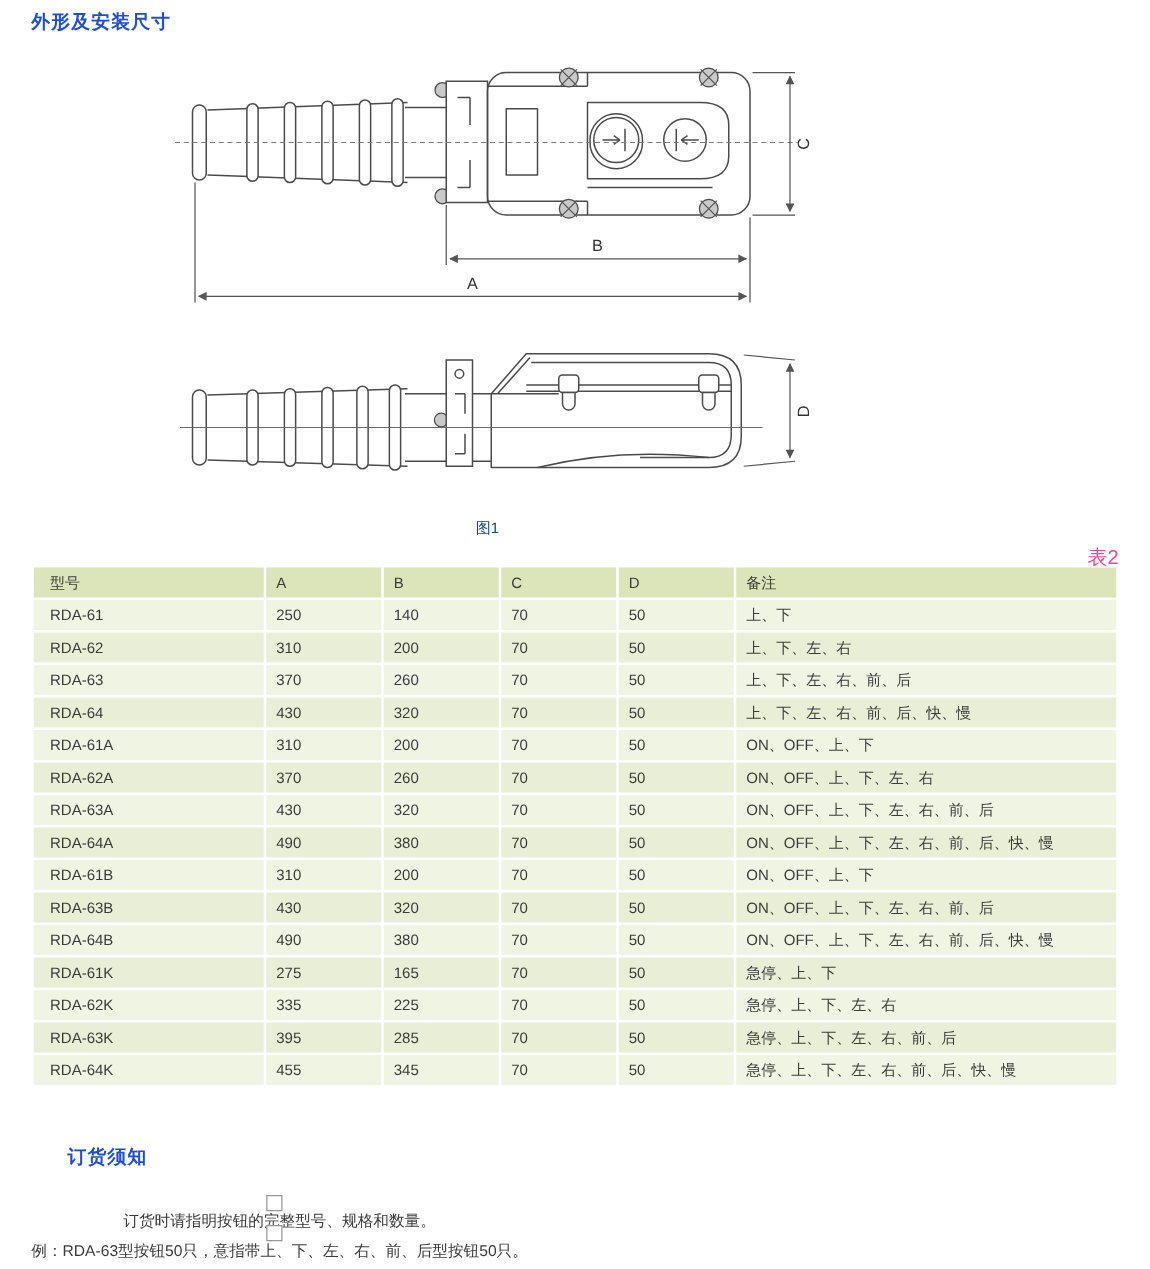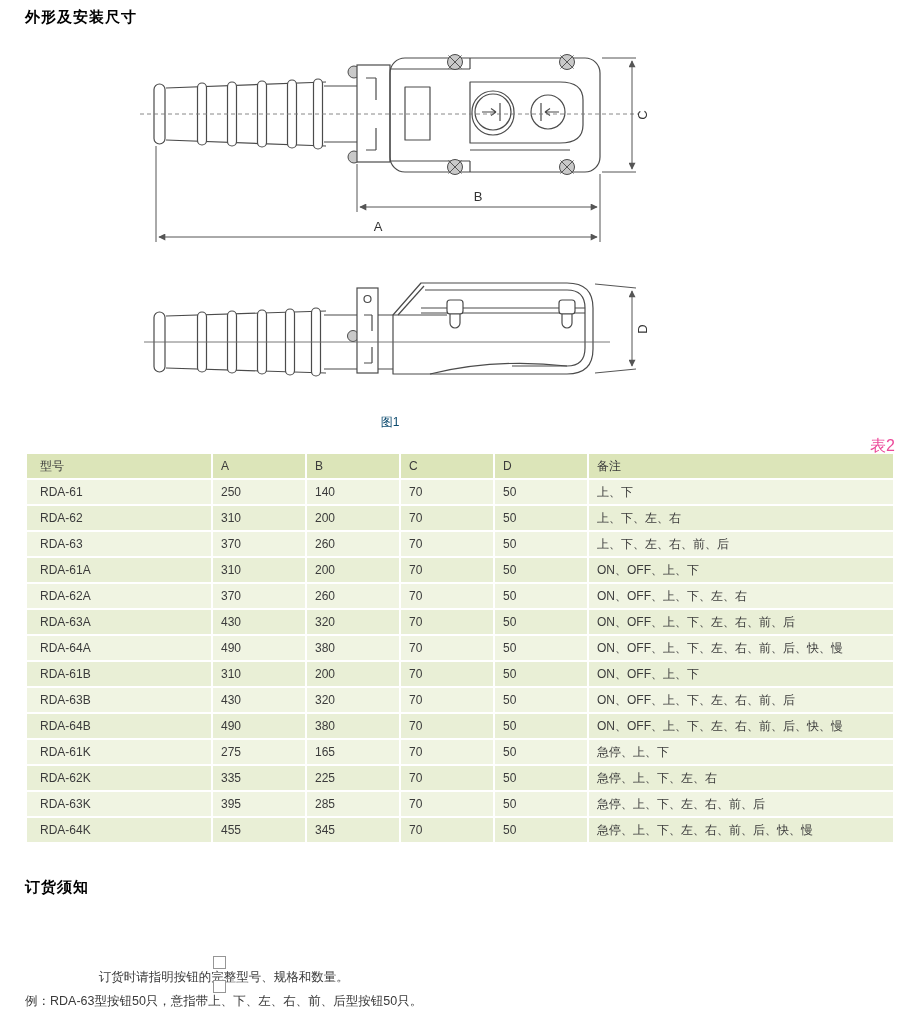--- a/index.html
+++ b/index.html
@@ -3,24 +3,24 @@
 <meta charset="utf-8">
 <style>
   html,body{margin:0;padding:0;background:#ffffff;}
   body{
     width:920px;height:1015px;position:relative;overflow:hidden;
     font-family:"Liberation Sans","DejaVu Sans",sans-serif;
     color:#3a3a3a;
   }
   .sec-title{
     position:absolute;left:25px;font-size:15px;font-weight:bold;
-    color:#000000;letter-spacing:1px;
+    color:#1d4ed8;letter-spacing:1px;
   }
   #title-top{top:8px;}
-  #title-order{top:878px;}
+  #title-order{top:916px;margin-left:29px;}
   #drawing-top{position:absolute;left:130px;top:40px;}
   #drawing-side{position:absolute;left:130px;top:270px;}
   #fig-caption{
     position:absolute;left:130px;top:414px;width:520px;text-align:center;
     font-size:12px;color:#0c4a6e;
   }
   #table-label{
     position:absolute;left:25px;top:436px;width:870px;text-align:right;
     font-size:16px;color:#ec4899;
   }
@@ -239,20 +239,28 @@
       </tr>
       <tr>
         <td>RDA-63</td>
         <td>370</td>
         <td>260</td>
         <td>70</td>
         <td>50</td>
         <td>上、下、左、右、前、后</td>
       </tr>
       <tr>
+        <td>RDA-64</td>
+        <td>430</td>
+        <td>320</td>
+        <td>70</td>
+        <td>50</td>
+        <td>上、下、左、右、前、后、快、慢</td>
+      </tr>
+      <tr>
         <td>RDA-61A</td>
         <td>310</td>
         <td>200</td>
         <td>70</td>
         <td>50</td>
         <td>ON、OFF、上、下</td>
       </tr>
       <tr>
         <td>RDA-62A</td>
         <td>370</td>

